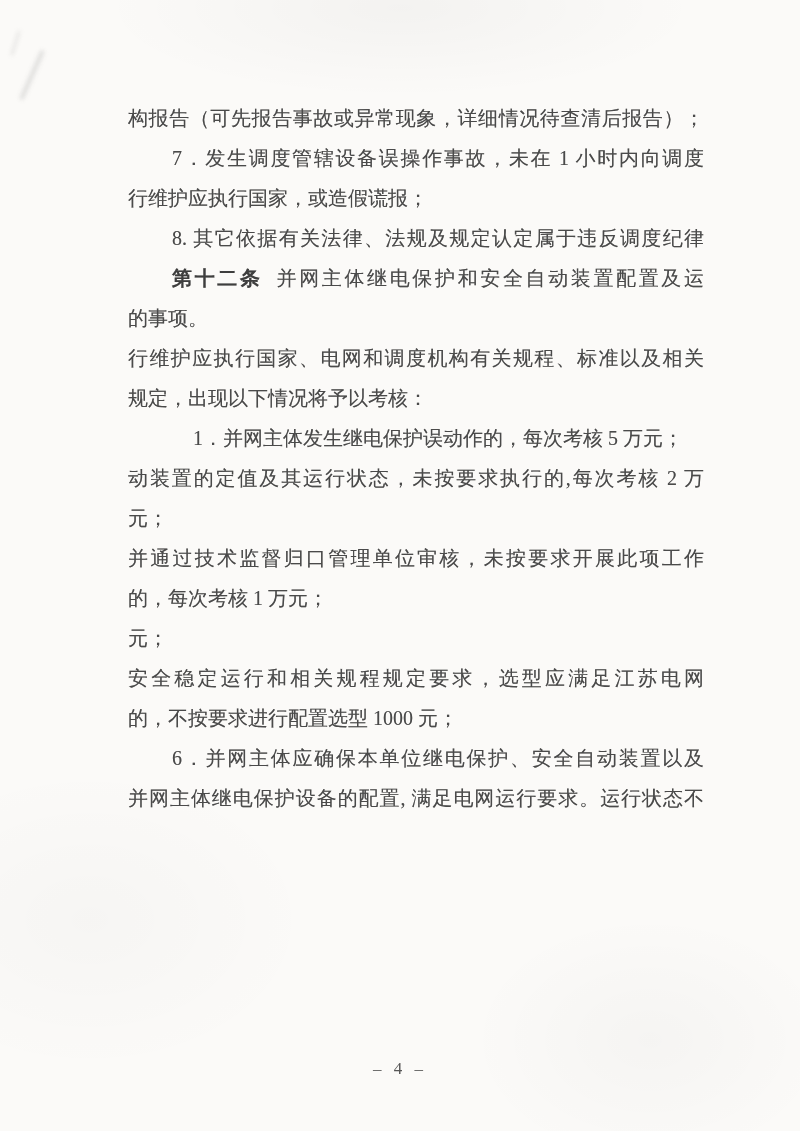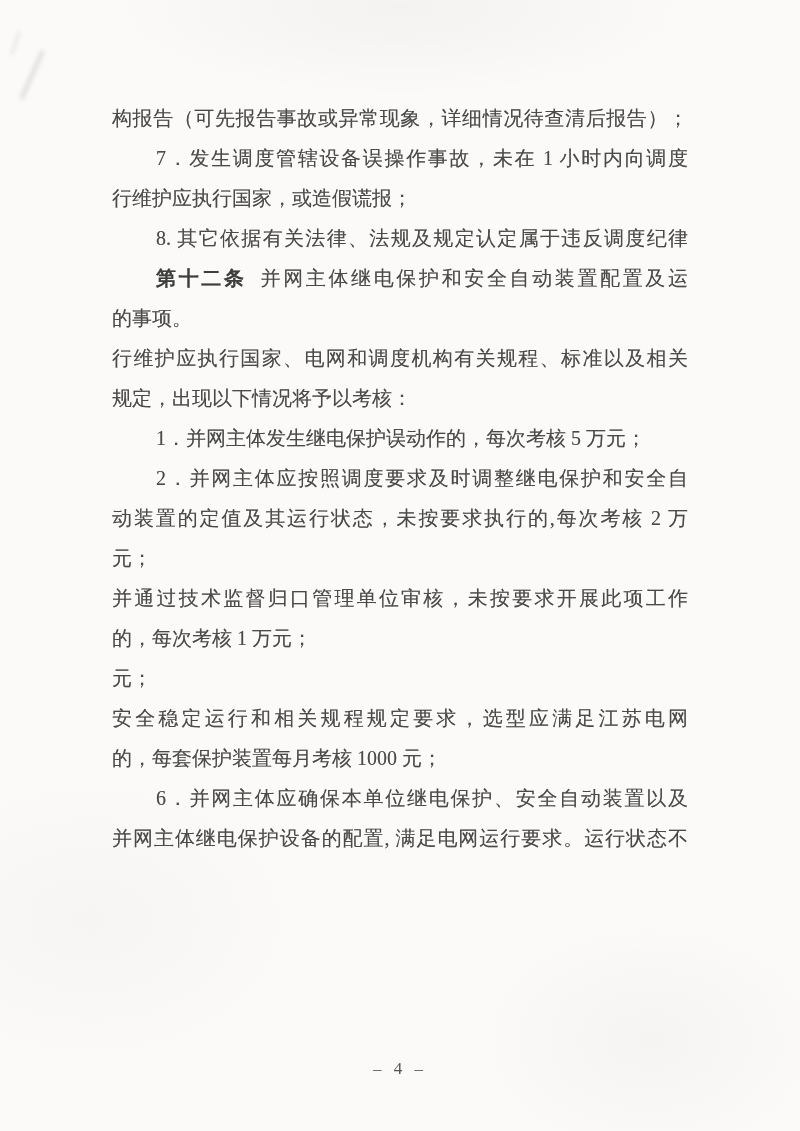--- a/index.html
+++ b/index.html
@@ -42,38 +42,39 @@
     top: 30px;
     width: 3px;
     height: 26px;
     background: rgba(120,120,120,0.15);
     transform: rotate(18deg);
     filter: blur(2px);
     border-radius: 2px;
   }
   .content {
     position: absolute;
-    left: 112px;
+    left: 128px;
     top: 98px;
     width: 576px;
   }
   .line {
     height: 40px;
     line-height: 40px;
     font-size: 20px;
     color: #4a4a4a;
     overflow: hidden;
     text-shadow: 0 0 0.6px rgba(74,74,74,0.45);
   }
   .line.fill {
     text-align: justify;
     text-align-last: justify;
   }
   .line.indent {
     text-indent: 44px;
+    text-align: center;
   }
   .bold-seg {
     font-weight: bold;
     color: #3e3e3e;
     margin-right: 14px;
   }
   .footer {
     position: absolute;
     left: 0;
     top: 1054px;
@@ -96,26 +97,25 @@
   <div class="content">
       <div class="line fill">构报告（可先报告事故或异常现象，详细情况待查清后报告）；</div>
       <div class="line indent fill">7．发生调度管辖设备误操作事故，未在 1 小时内向调度</div>
       <div class="line">行维护应执行国家，或造假谎报；</div>
       <div class="line indent fill">8. 其它依据有关法律、法规及规定认定属于违反调度纪律</div>
       <div class="line indent fill"><span class="bold-seg">第十二条</span><span class="">并网主体继电保护和安全自动装置配置及运</span></div>
       <div class="line">的事项。</div>
       <div class="line fill">行维护应执行国家、电网和调度机构有关规程、标准以及相关</div>
       <div class="line">规定，出现以下情况将予以考核：</div>
       <div class="line indent">1．并网主体发生继电保护误动作的，每次考核 5 万元；</div>
-      <div class="line indent fill">2．并网主体应按照调度要求及时调整继电保护和安全自</div>
       <div class="line fill">动装置的定值及其运行状态，未按要求执行的,每次考核 2 万</div>
       <div class="line">元；</div>
       <div class="line fill">并通过技术监督归口管理单位审核，未按要求开展此项工作</div>
       <div class="line">的，每次考核 1 万元；</div>
       <div class="line">元；</div>
       <div class="line fill">安全稳定运行和相关规程规定要求，选型应满足江苏电网</div>
-      <div class="line">的，每套保护装置每月考核 1000 元；</div>
+      <div class="line">的，不按要求进行配置选型 1000 元；</div>
       <div class="line indent fill">6．并网主体应确保本单位继电保护、安全自动装置以及</div>
       <div class="line fill">并网主体继电保护设备的配置, 满足电网运行要求。运行状态不</div>
     </div>
 
   <div class="footer">– 4 –</div>
 </div>
 
 </body></html>

